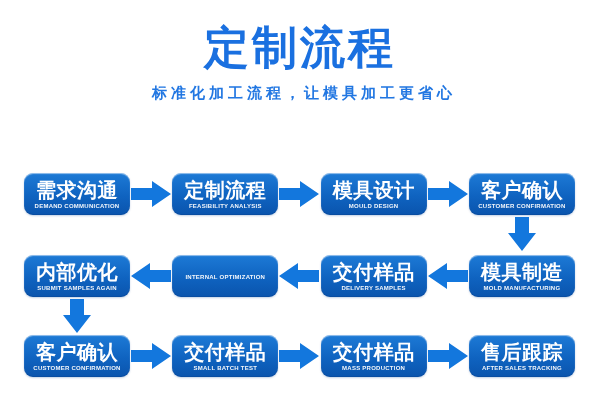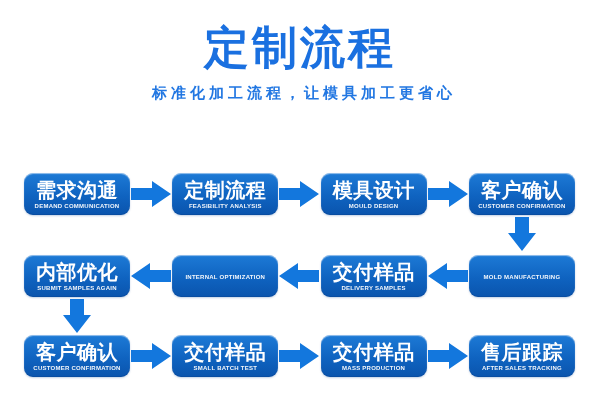--- a/index.html
+++ b/index.html
@@ -94,20 +94,21 @@
           <path fill="currentColor" d="M40 7 H19 V0 L0 13 L19 26 V19 H40 Z"></path>
         </svg>
       <div class="step">
         <div class="zh">交付样品</div>
         <div class="en">DELIVERY SAMPLES</div>
       </div>
       <svg class="arr" width="40" height="26" viewBox="0 0 40 26">
           <path fill="currentColor" d="M40 7 H19 V0 L0 13 L19 26 V19 H40 Z"></path>
         </svg>
       <div class="step">
+        <div class="zh">模具制造</div>
         <div class="en">MOLD MANUFACTURING</div>
       </div>
     </div>
 
     <svg class="down-arr down-2" width="28" height="34" viewBox="0 0 28 34">
         <path fill="currentColor" d="M7 0 H21 V16 H28 L14 34 L0 16 H7 Z"></path>
       </svg>
 
     <div class="row row-3">
       <div class="step">

